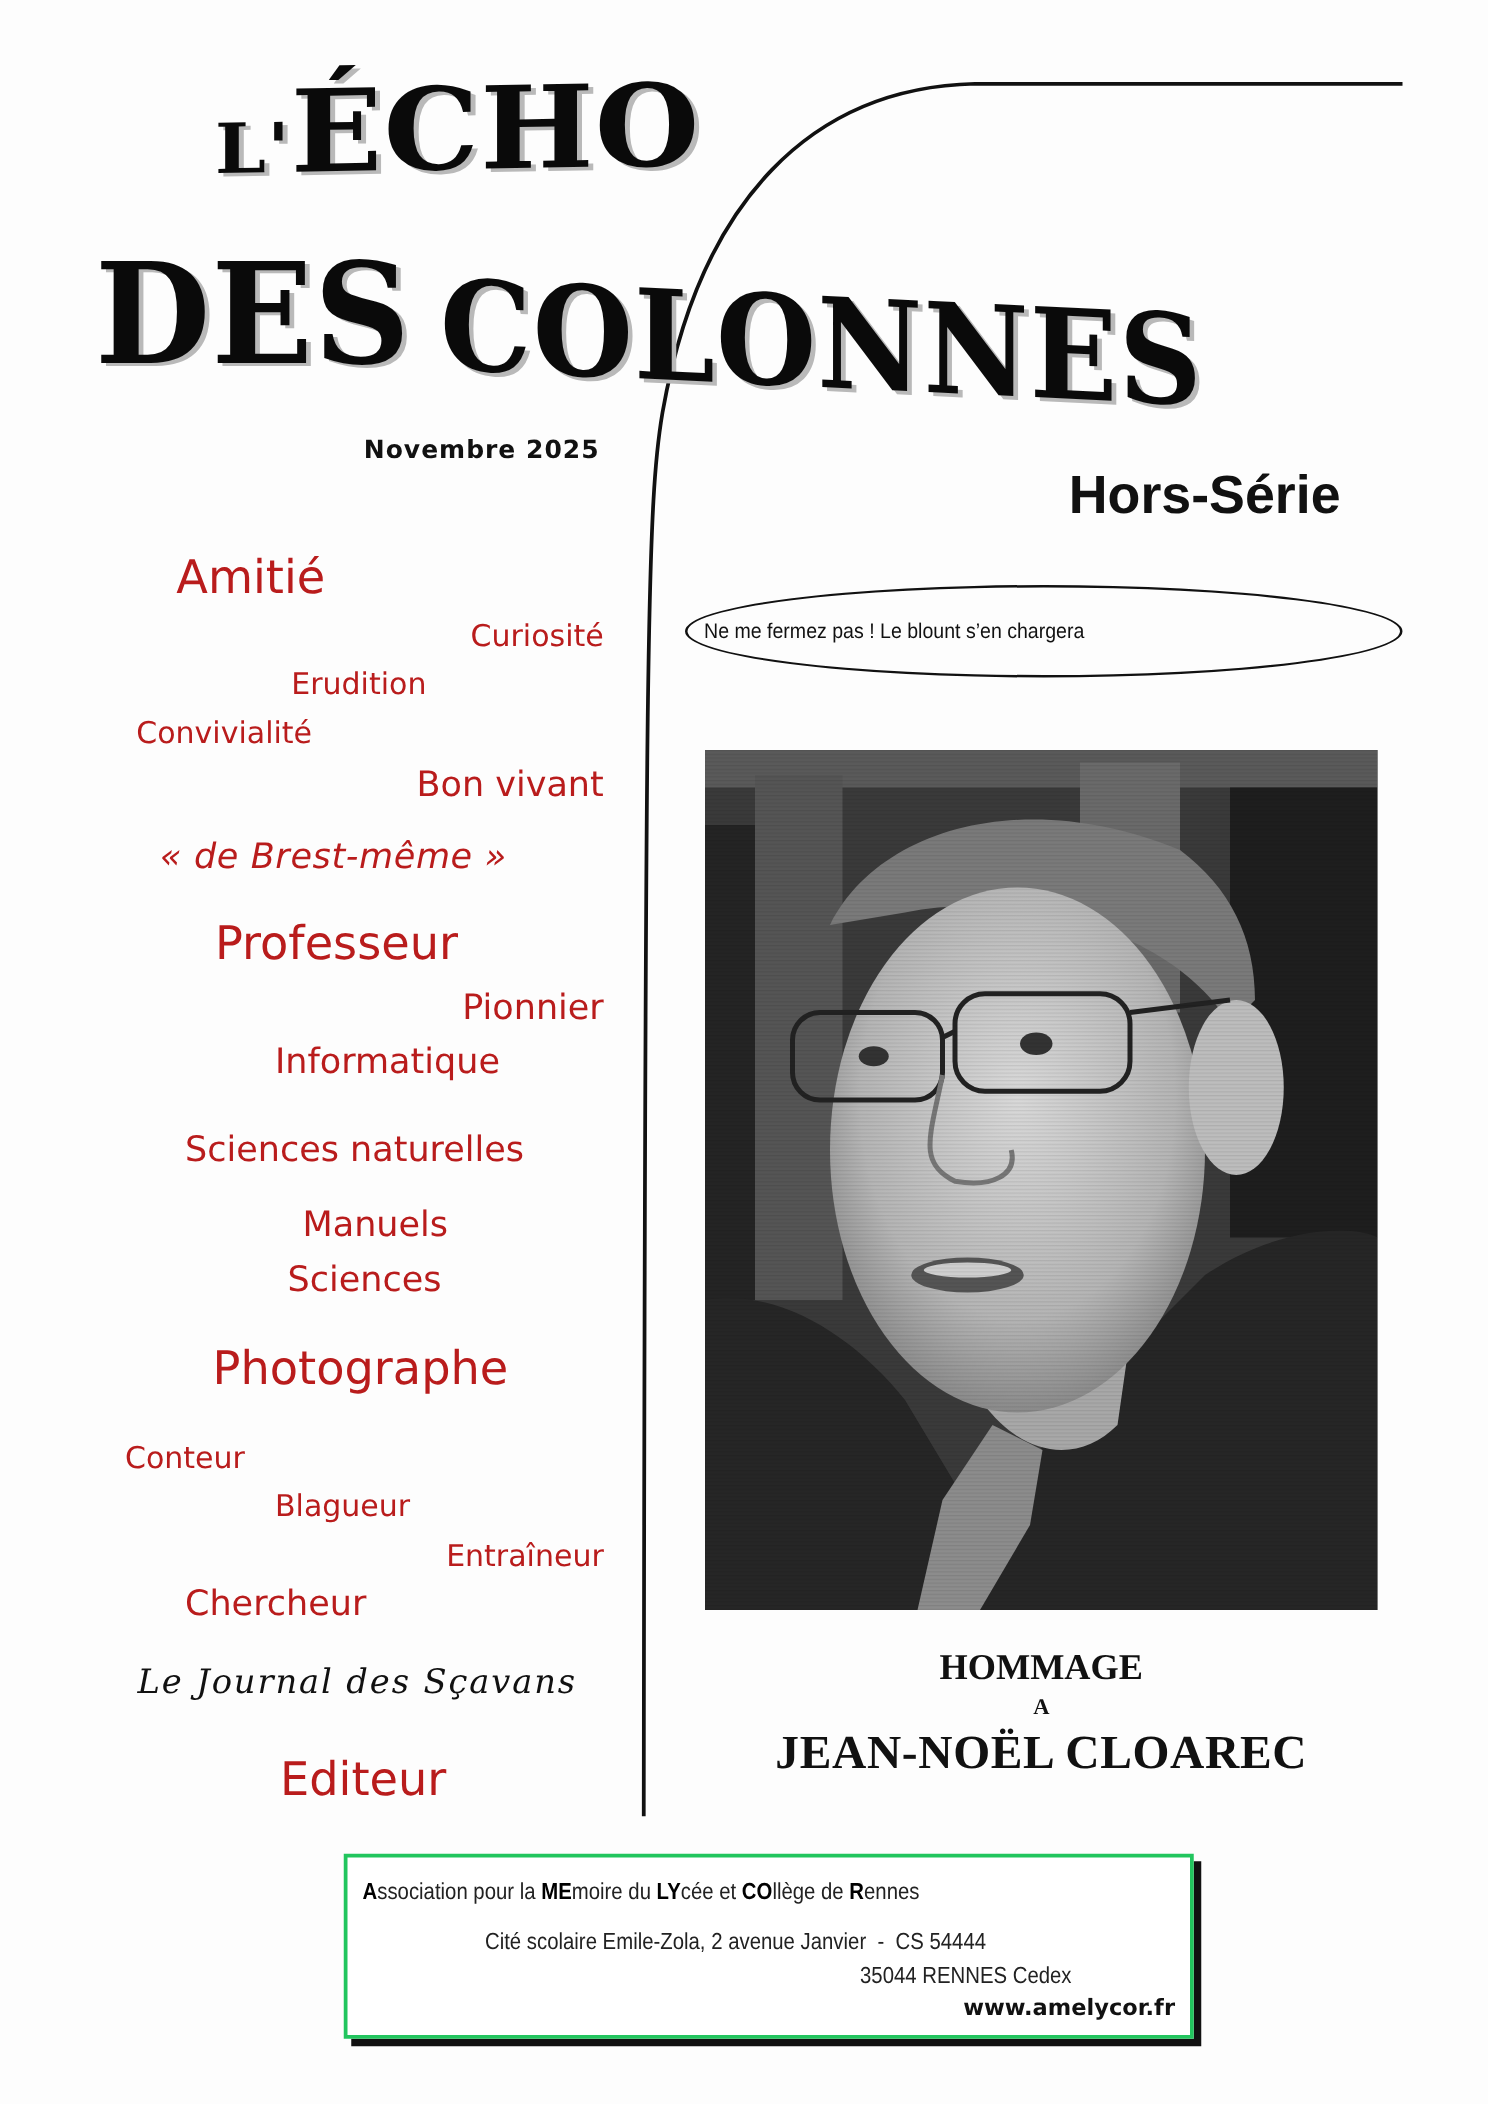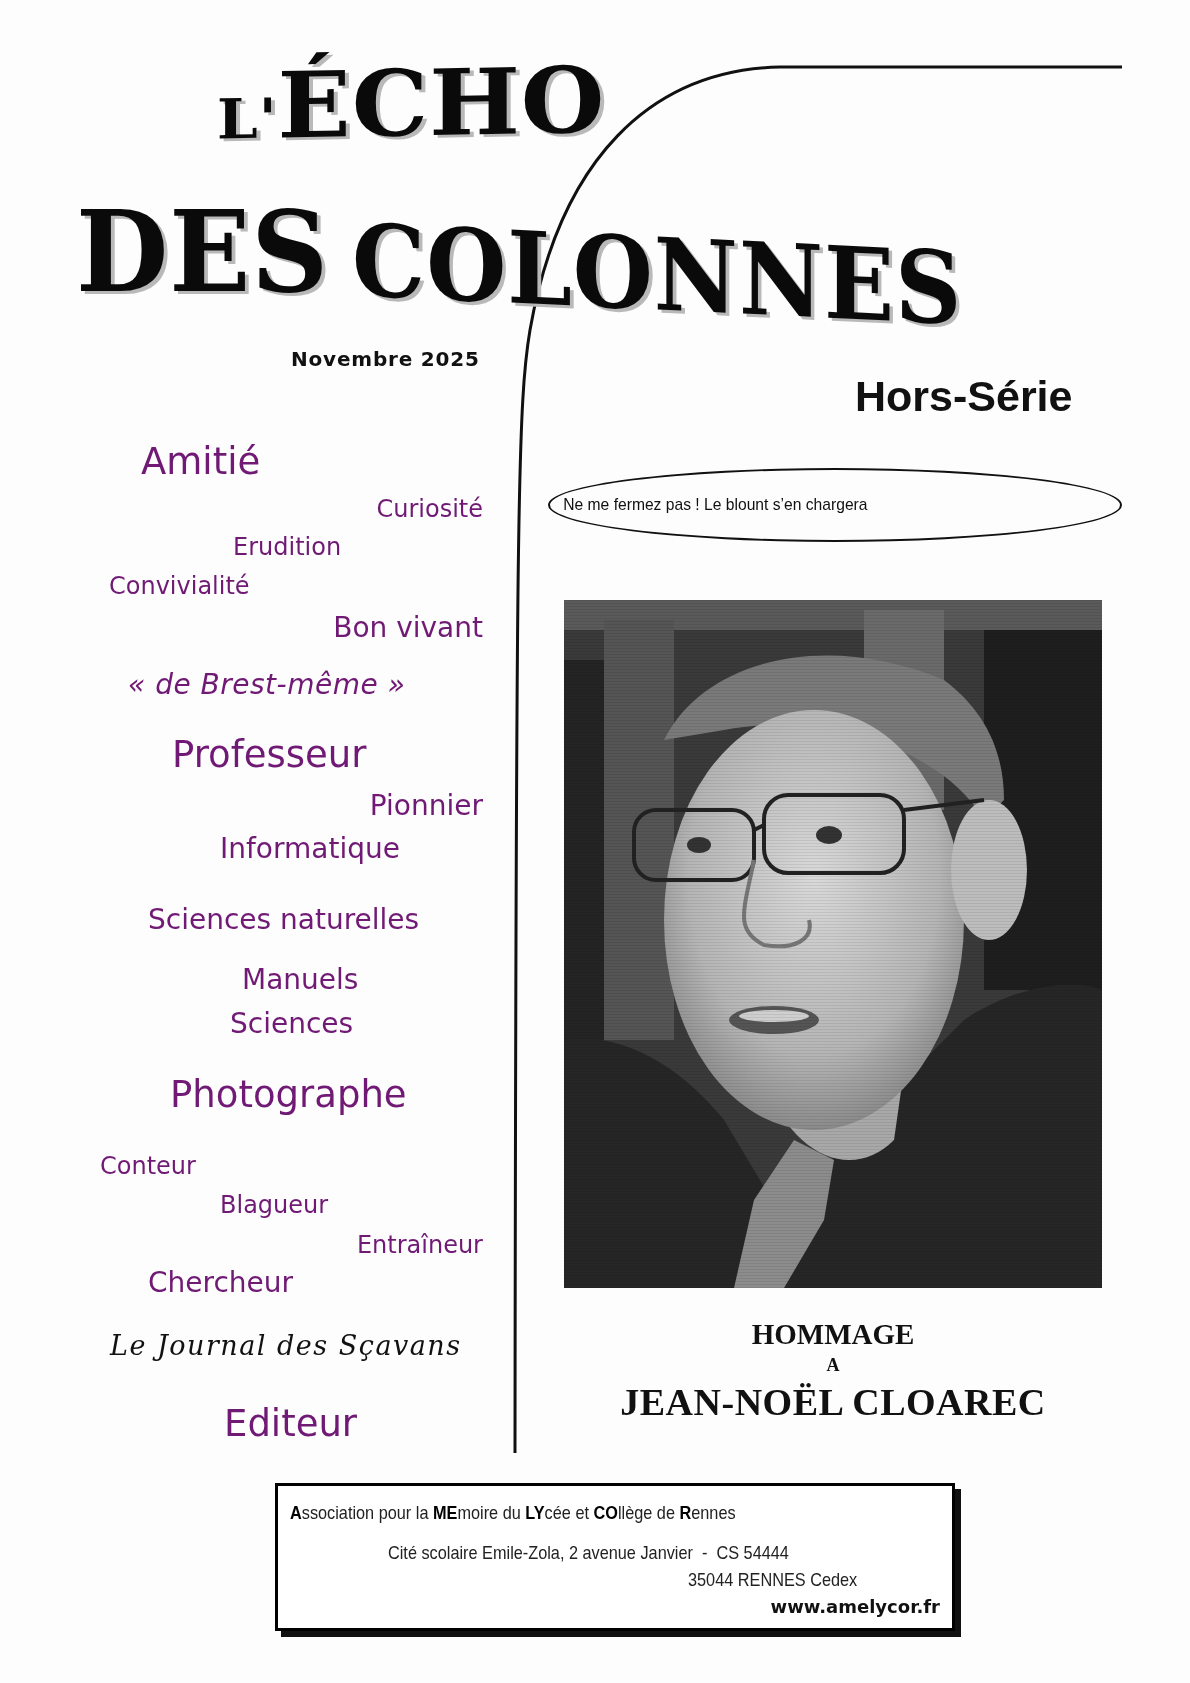--- a/index.html
+++ b/index.html
@@ -2,44 +2,44 @@
 <html><head>
 <meta charset="utf-8">
 <style>
   html, body { margin: 0; padding: 0; }
   body { width: 1190px; height: 1683px; background: #fdfdfd; position: relative; overflow: hidden; font-family: "DejaVu Sans", sans-serif; color: #111; }
   .abs { position: absolute; white-space: nowrap; }
 
   
   .mast { font-family: "DejaVu Serif", serif; font-weight: 900; color: #0a0a0a; letter-spacing: 1px;
           text-shadow: 4px 3px 0 #b9b9b9; }
-  #mast-echo { left: 172px; top: 56px; font-size: 96px; line-height: 96px; transform-origin: left bottom; transform: scaleY(0.95) skewY(-1deg); margin-left: 45px; }
+  #mast-echo { left: 172px; top: 56px; font-size: 96px; line-height: 96px; transform-origin: left bottom; transform: scaleY(0.95) skewY(-1deg); }
   #mast-echo .l { font-size: 58px; }
   #mast-des { left: 76px; top: 196px; font-size: 112px; line-height: 112px; transform: scaleX(0.95); transform-origin: left top; }
   #mast-colonnes-wrap { left: 352px; top: 210px; }
 
   .date { font-family: "DejaVu Sans", sans-serif; font-weight: bold; font-size: 20px; letter-spacing: 0.8px; }
 
   .hs { font-family: Liberation Sans, sans-serif; font-weight: bold; font-size: 43px; }
 
-  .word { font-family: "DejaVu Sans", sans-serif; color: #701a75; }
+  .word { font-family: "DejaVu Sans", sans-serif; color: #b91c1c; }
   .w-lg { font-size: 37px; font-weight: 500; }
   .w-md { font-size: 28px; }
   .w-sm { font-size: 24px; }
 
   .script { font-family: "DejaVu Serif", serif; font-style: italic; font-size: 27px; letter-spacing: 1.5px; }
 
   .ellipse { left: 548px; top: 468px; width: 574px; height: 74px; border: 2px solid #111; border-radius: 50%; box-sizing: border-box; display: flex; align-items: center; }
   .ellipse span { font-family: "Liberation Sans", sans-serif; font-size: 17px; transform: scaleX(0.92); }
 
   .photo { left: 564px; top: 600px; width: 538px; height: 688px; overflow: hidden; background: #2e2e2e; }
 
   .hommage { font-family: "Liberation Serif", serif; font-weight: bold; text-align: center; color: #111; }
 
-  .footer-box { left: 275px; top: 1483px; width: 680px; height: 148px; border: 3px solid #000000; box-sizing: border-box; background: #fff; box-shadow: 6px 6px 0 #111; }
+  .footer-box { left: 275px; top: 1483px; width: 680px; height: 148px; border: 3px solid #22c55e; box-sizing: border-box; background: #fff; box-shadow: 6px 6px 0 #111; }
   .ft { font-family: "Liberation Sans", sans-serif; font-size: 18.5px; color: #222; transform: scaleX(0.88); transform-origin: left center; }
   .ft b { color: #000; font-weight: bold; }
   .url { font-family: "DejaVu Sans", sans-serif; font-weight: bold; font-size: 18px; }
 </style>
 </head>
 <body>
 
 <svg class="abs" style="left:0;top:0" width="1190" height="1683" viewBox="0 0 1190 1683">
   <path d="M 1122 67 L 780 67 C 650 70, 560 160, 530 330 C 518 400, 516 500, 515 1453" fill="none" stroke="#111" stroke-width="3"></path>
 </svg>

